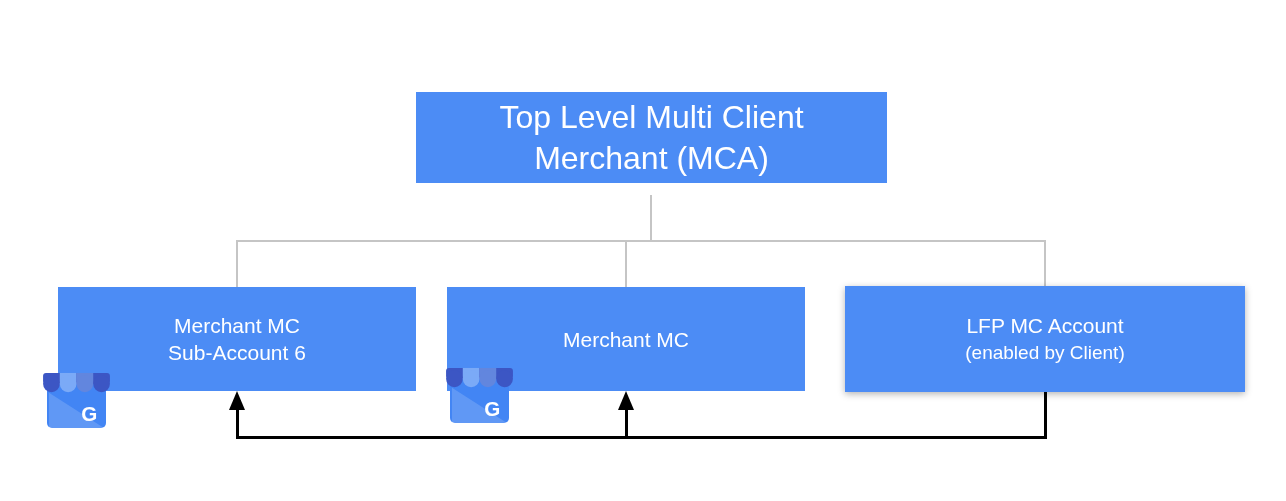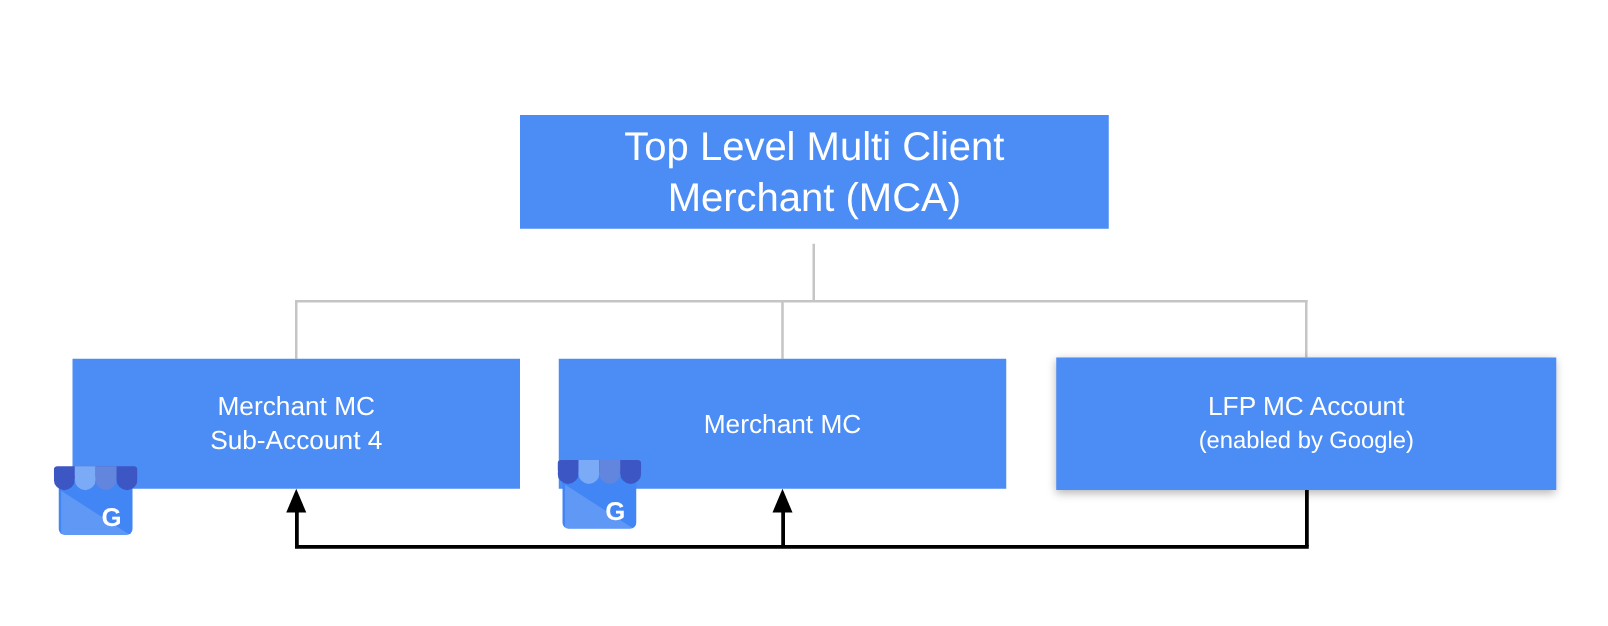--- a/index.html
+++ b/index.html
@@ -76,30 +76,30 @@
   <div class="arrowhead ah1"></div>
   <div class="arrowhead ah2"></div>
 
   <div class="node node-root">
     <span class="line1">Top Level Multi Client</span>
     <span class="line2">Merchant (MCA)</span>
   </div>
 
   <div class="node node-child node-sub1">
     <span class="line1">Merchant MC</span>
-    <span class="line2">Sub-Account 4</span>
+    <span class="line2">Sub-Account 6</span>
   </div>
 
   <div class="node node-child node-sub2">
     <span class="line1">Merchant MC</span>
   </div>
 
   <div class="node node-child node-lfp">
     <span class="line1">LFP MC Account</span>
-    <span class="line2">(enabled by Google)</span>
+    <span class="line2">(enabled by Client)</span>
   </div>
 
   <div class="gmb-icon gmb1">
     <svg width="67" height="59" viewBox="0 0 68 60" xmlns="http://www.w3.org/2000/svg">
       <rect x="4" y="14" width="60" height="44" rx="5" style="fill:var(--icon-body-blue)"></rect>
       <polygon points="6,22 62,58 6,58" style="fill:rgba(255,255,255,0.16)"></polygon>
       <rect x="0" y="2" width="68" height="11" rx="3" style="fill:var(--icon-awning-dark)"></rect>
       <rect x="17" y="2" width="17" height="11" style="fill:var(--icon-awning-light)"></rect>
       <rect x="34" y="2" width="17" height="11" style="fill:var(--icon-awning-mid)"></rect>
       <circle cx="8.5" cy="13" r="8.5" style="fill:var(--icon-awning-dark)"></circle>

